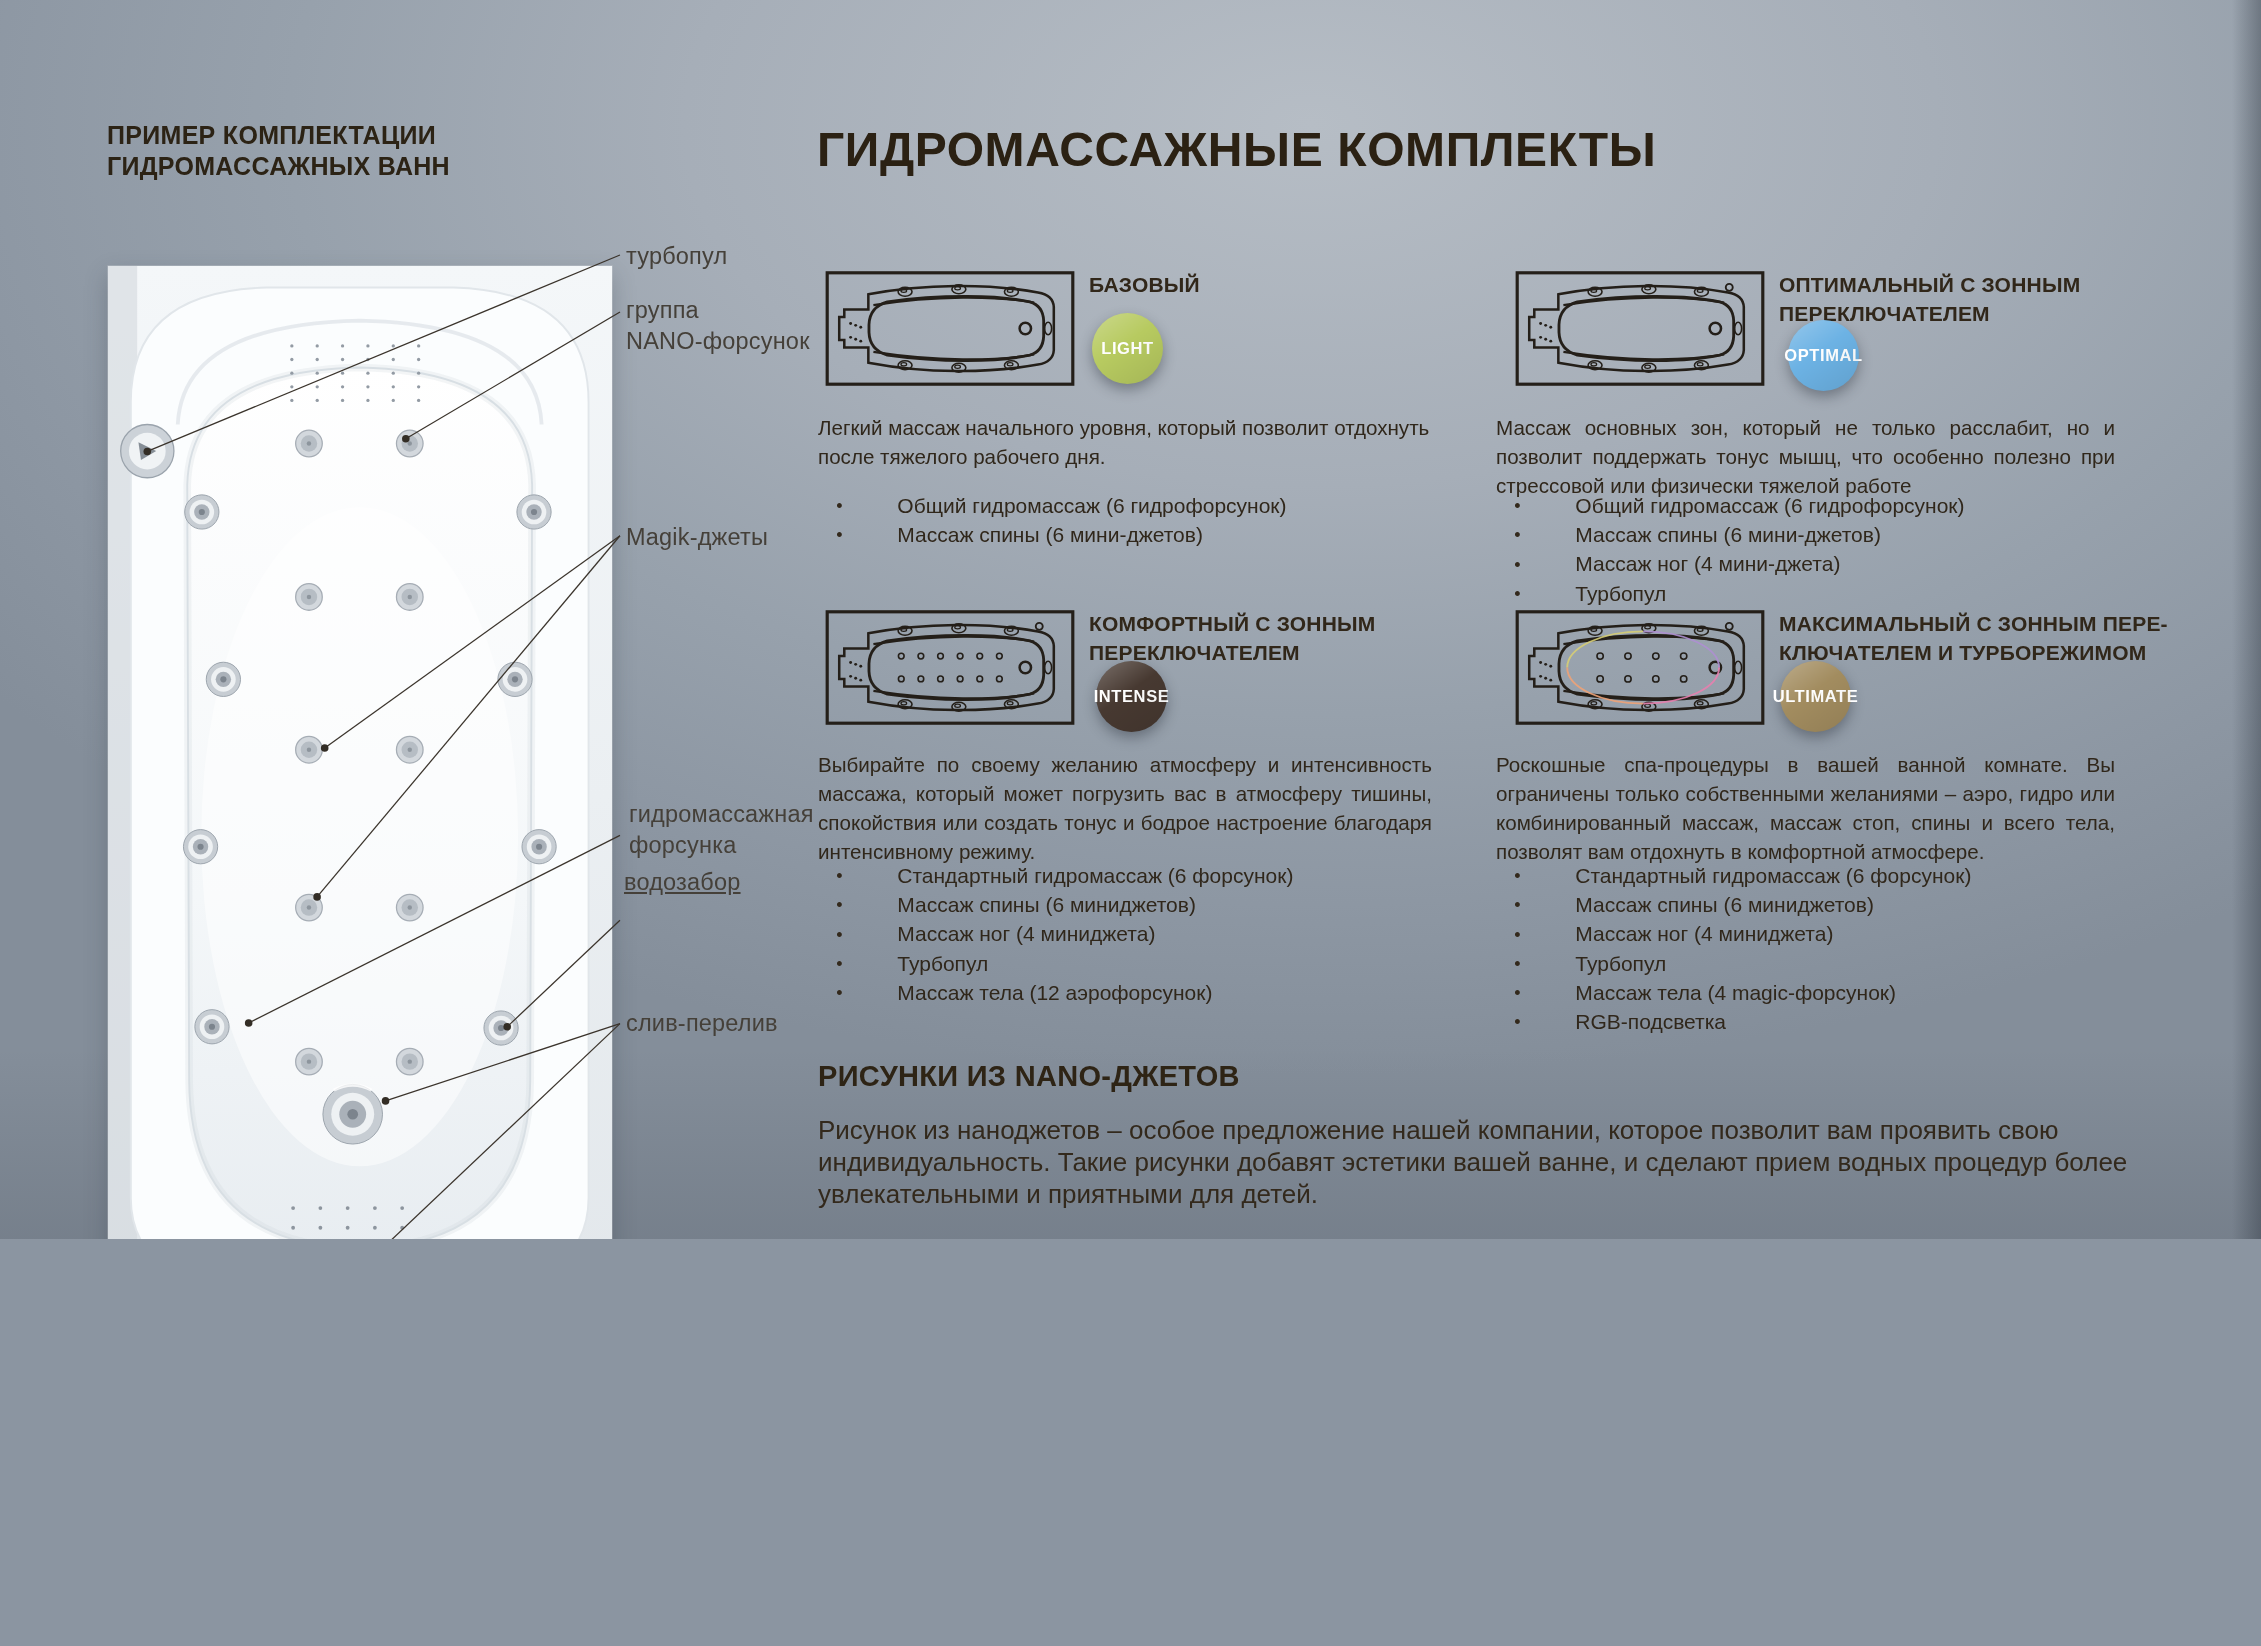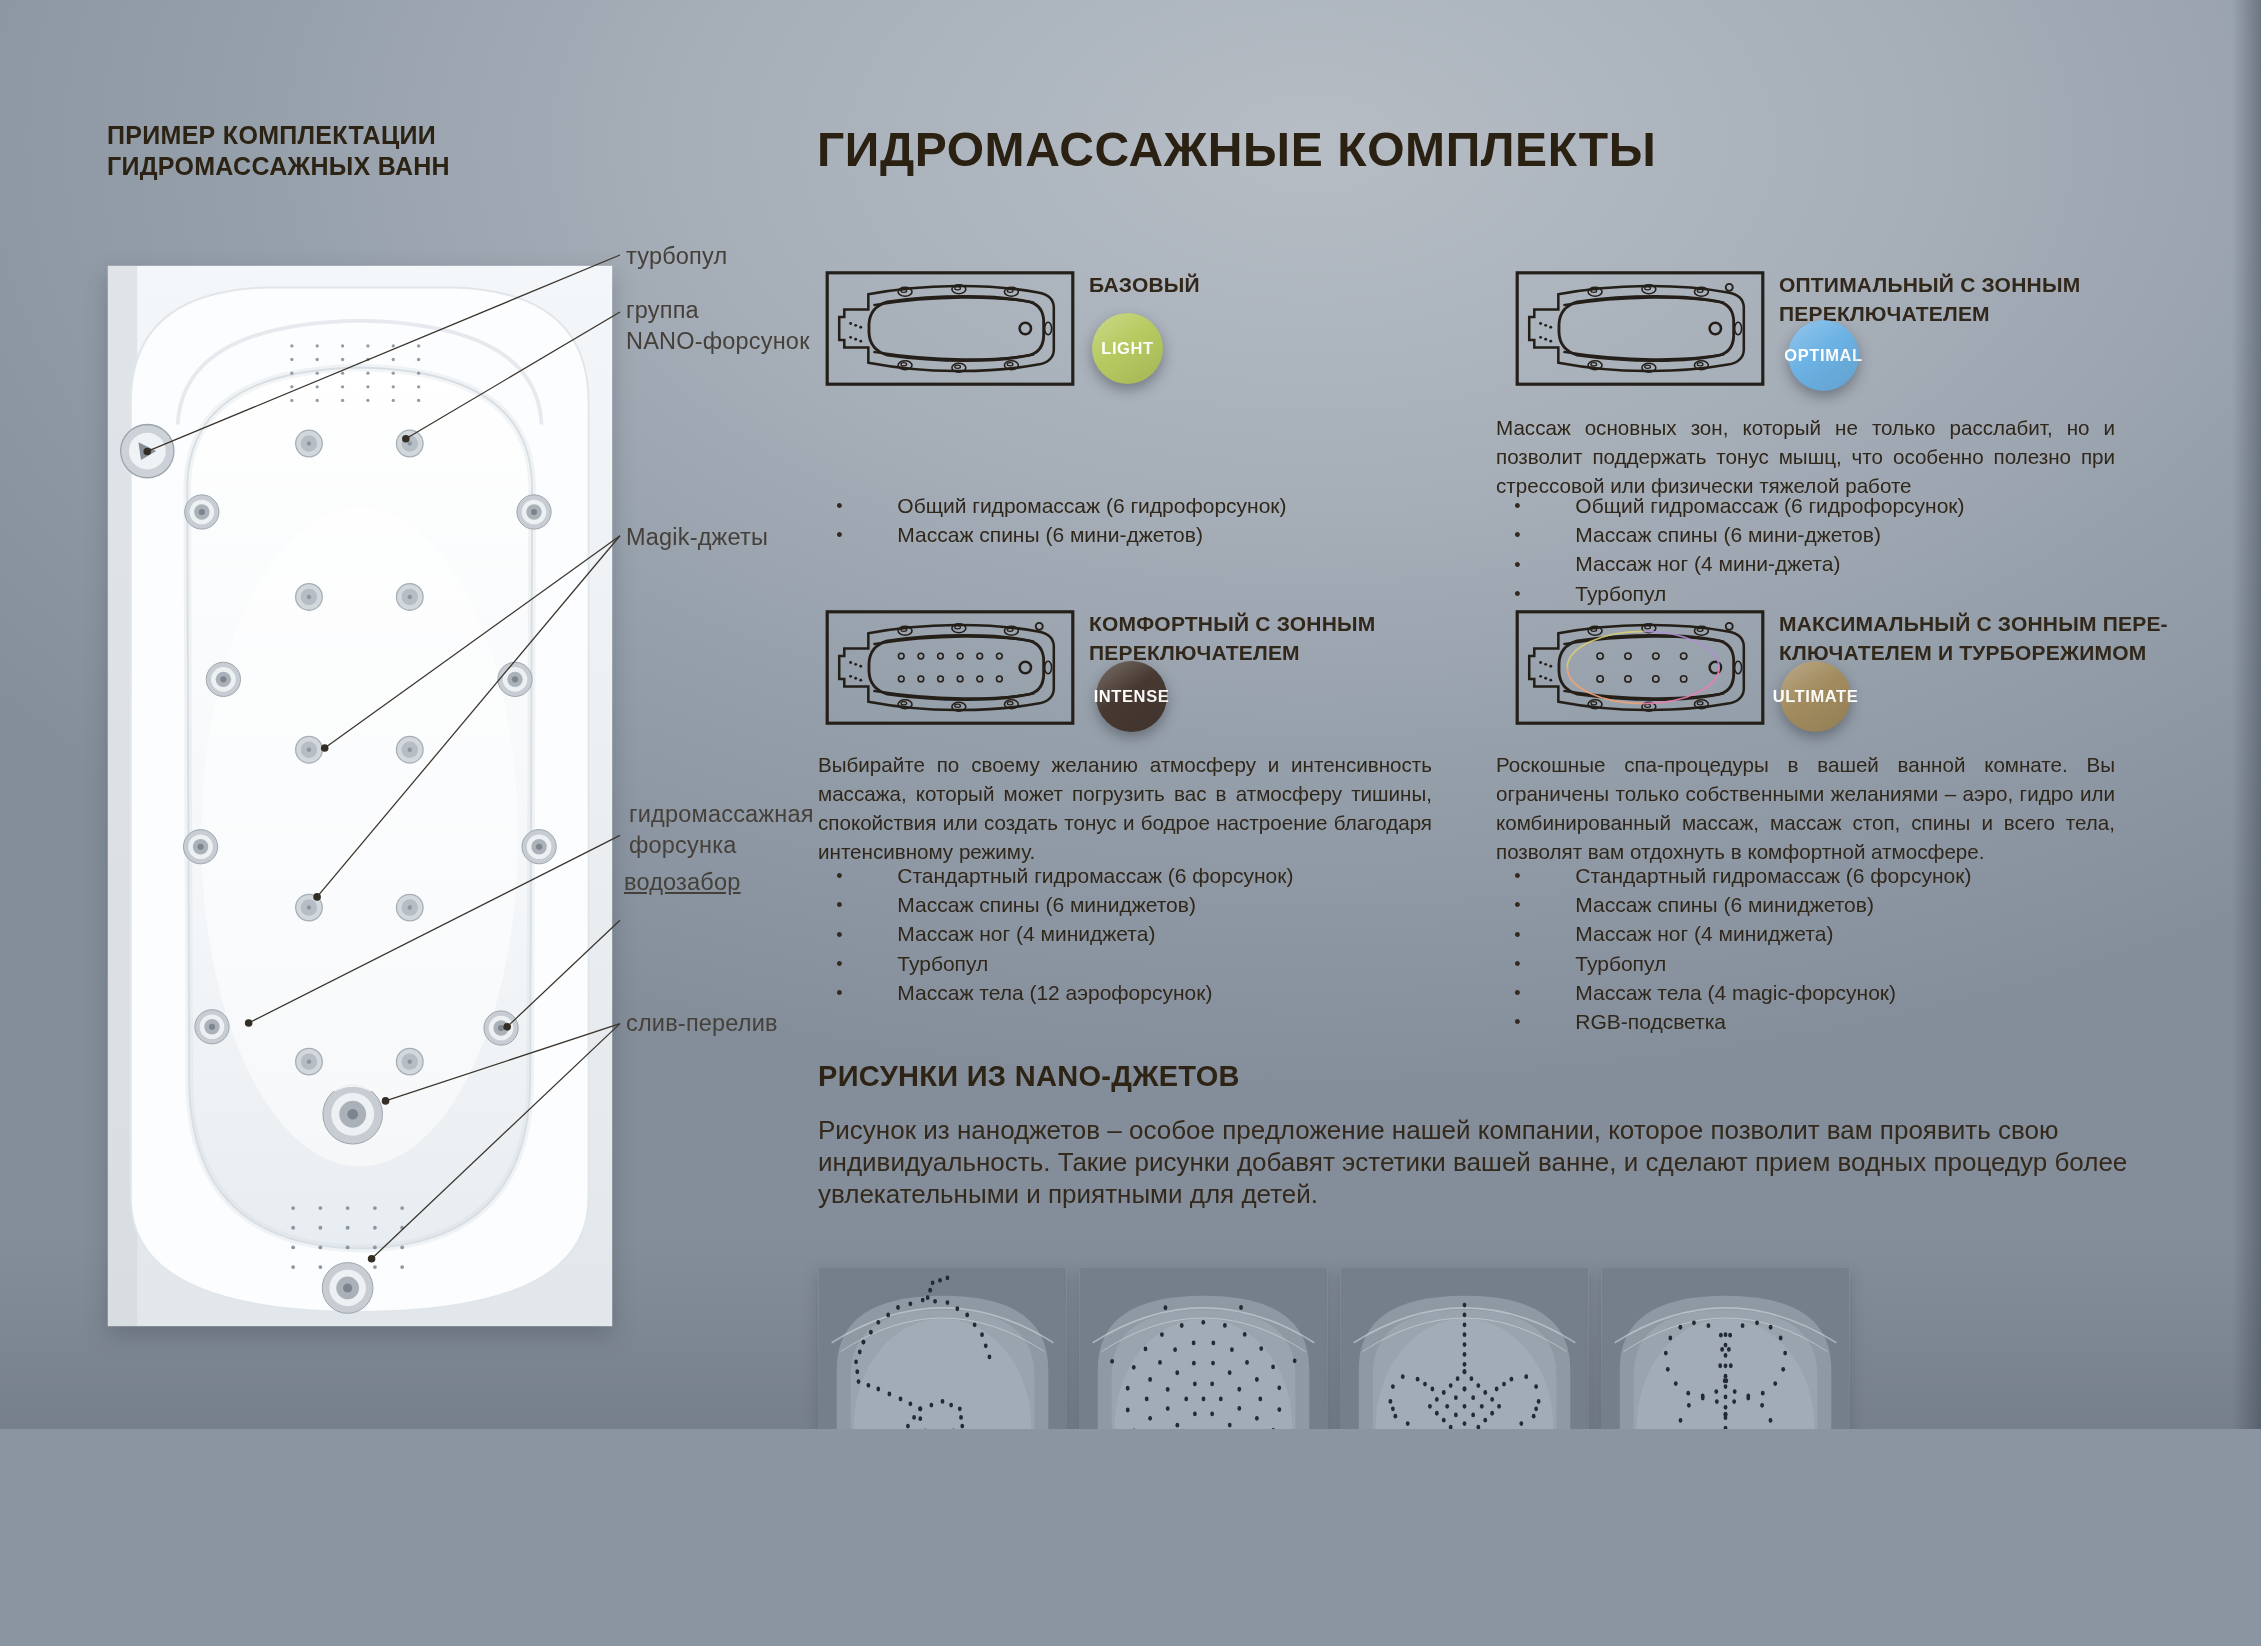--- a/index.html
+++ b/index.html
@@ -1,17 +1,17 @@
 <!DOCTYPE html>
 <html lang="ru" style="font-size:10px"><head>
 <meta charset="utf-8">
 <style>
   html,body{margin:0;padding:0;background:#8b95a1;}
   .page{
-    position:relative;width:2261px;height:1429px;overflow:hidden;
+    position:relative;width:2261px;height:1239px;overflow:hidden;
     font-family:"Liberation Sans","DejaVu Sans",sans-serif;
     background:
       radial-gradient(ellipse 1648px 951px at 58% 10%, #b6bdc5 0%, #a6aeb8 38%, #97a1ac 62%, #8d97a3 82%, #848e9a 100%);
   }
   .page::after{content:"";position:absolute;right:0;top:0;width:29px;height:100%;
     background:linear-gradient(to left,rgba(38,46,56,.38),rgba(38,46,56,0));}
   .page::before{content:"";position:absolute;left:0;bottom:0;width:100%;height:190px;
     background:linear-gradient(to top,rgba(55,63,74,.18),rgba(55,63,74,0));}
 
   .left-heading{
@@ -315,20 +315,21 @@
         <circle cx="42" cy="108" r="2.3" fill="#241f19"></circle>
         <circle cx="50" cy="111" r="2.3" fill="#241f19"></circle>
         <circle cx="58" cy="114" r="2.3" fill="#241f19"></circle>
         <circle cx="318" cy="94" r="9" fill="none" stroke="#241f19" stroke-width="4"></circle>
         <ellipse cx="354" cy="94" rx="5.5" ry="10" fill="none" stroke="#241f19" stroke-width="2.5"></ellipse>
       </svg>
     <h3 class="kit-title">БАЗОВЫЙ</h3>
     <div class="badge" style="background: rgb(183, 202, 96);">
       <span>LIGHT</span>
     </div>
+    <p class="kit-desc">Легкий массаж начального уровня, который позволит отдохнуть после тяжелого рабочего дня.</p>
     <ul class="features">
         <li>Общий гидромассаж (6 гидрофорсунок)</li>
         <li>Массаж спины (6 мини-джетов)</li>
       </ul>
   </section>
 
   <section class="kit kit-2">
     <svg class="kit-diagram" viewBox="0 0 398 188">
         <rect x="5" y="6" width="388" height="176" fill="none" stroke="#241f19" stroke-width="5"></rect>
         <path d="M70,40 C160,23 260,23 338,37 Q362,41 363,60 L363,128 Q362,147 338,151 C260,165 160,165 70,148 L70,124 L32,124 L32,112 L24,112 L24,76 L32,76 L32,64 L70,64 Z" fill="none" stroke="#241f19" stroke-width="4"></path>

